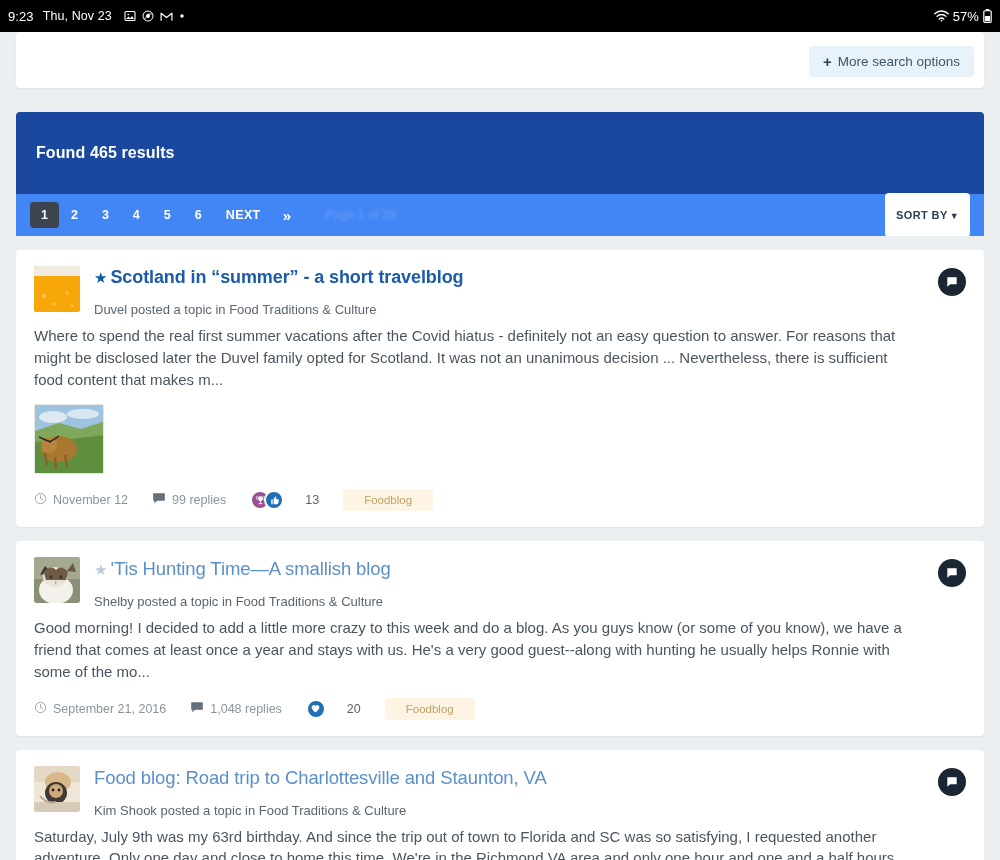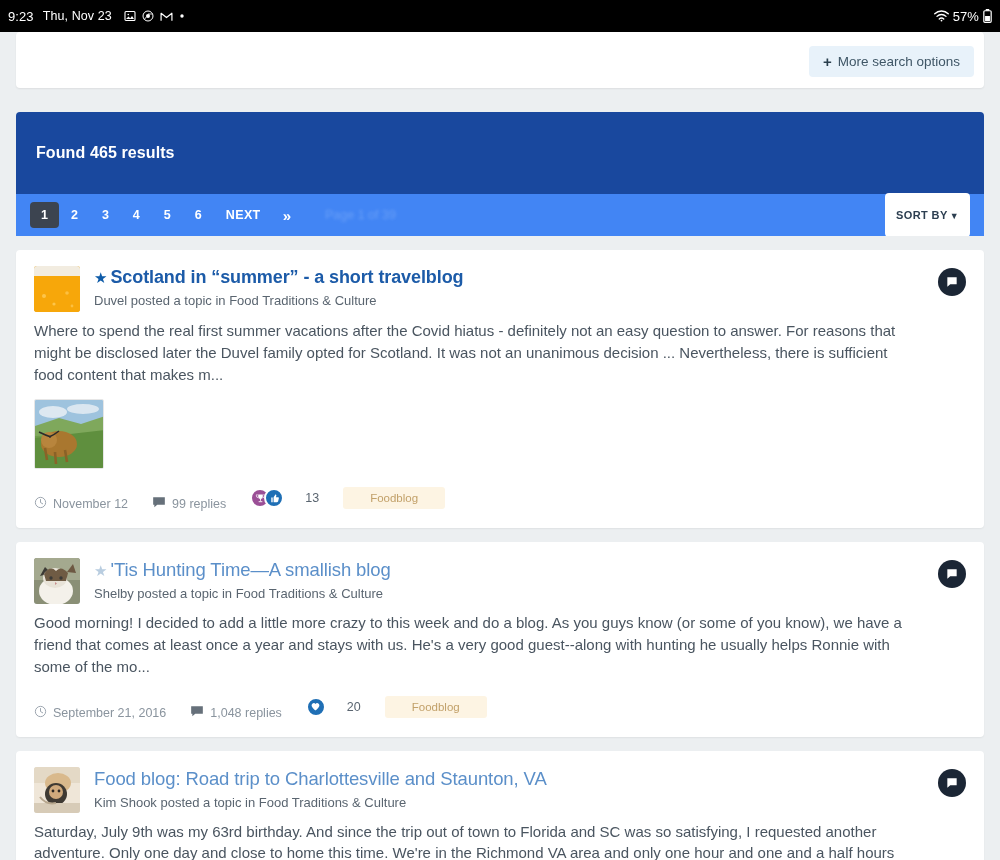--- a/index.html
+++ b/index.html
@@ -165,21 +165,21 @@
     letter-spacing: -.1px;
     cursor: pointer;
     display: inline;
   }
   .res-title.visited { color: #5b8fc9; font-weight: normal; font-size: 18.5px; }
   .star { color: #0e5ba8; font-size: 15px; margin-right: 3px; }
   .star.dim { color: #b9cde0; }
   .res-sub {
     font-size: 13px;
     color: #5a6570;
-    margin-top: 5px;
+    margin-top: 14px;
   }
   .res-body {
     font-size: 15px;
     color: #4a5560;
     line-height: 1.45;
     margin-top: 8px;
     max-width: 880px;
   }
   .comment-badge {
     position: absolute;
@@ -205,39 +205,39 @@
 
   
   .meta {
     display: flex;
     align-items: center;
     gap: 0;
     margin-top: 15px;
     font-size: 12.5px;
     color: #8a949e;
   }
-  .meta-item { display: flex; align-items: center; gap: 6px; margin-right: 24px; margin-top: 12px; }
+  .meta-item { display: flex; align-items: center; gap: 6px; margin-right: 24px; }
   .reactions { display: flex; align-items: center; gap: 6px; margin-right: 24px; }
   .rx-stack { display: flex; align-items: center; }
   .rx {
     width: 20px; height: 20px;
     border-radius: 50%;
     display: flex; align-items: center; justify-content: center;
     border: 2px solid #ffffff;
   }
   .rx + .rx { margin-left: -6px; }
   .rx-trophy { background: #9b4f96; }
   .rx-thanks { background: #1f6fb5; }
   .rx-heart { background: #1f6fb5; }
   .rx-count { color: #5a6570; font-size: 12.5px; margin-left: 15px; }
   .tag {
     background: #fdf4e3;
     color: #c2a16a;
     font-size: 11.5px;
-    padding: 5px 27px;
+    padding: 5px 21px;
     border-radius: 3px;
   }
 
   
   .thumbgrid {
     display: grid;
     grid-template-columns: repeat(12, 70px);
     gap: 2px 1px;
     margin-top: 14px;
   }

